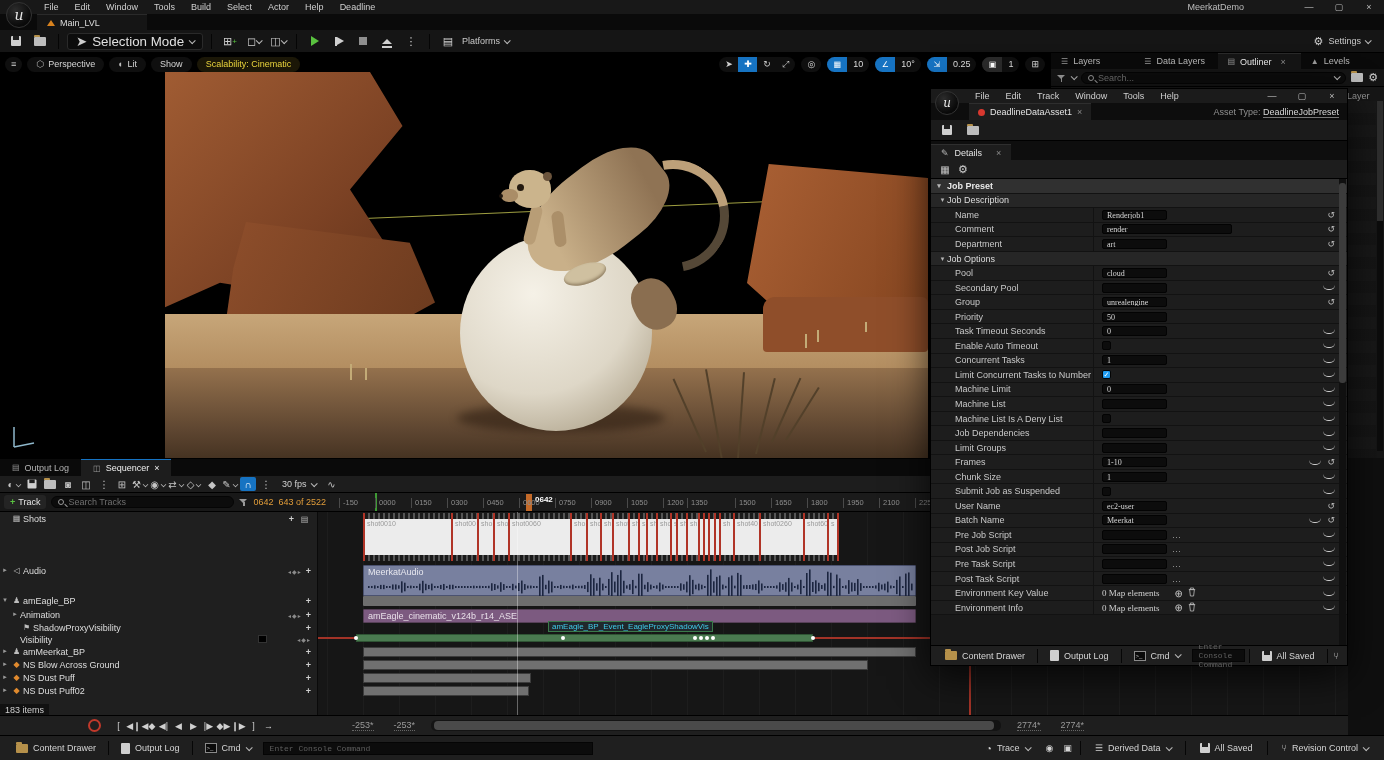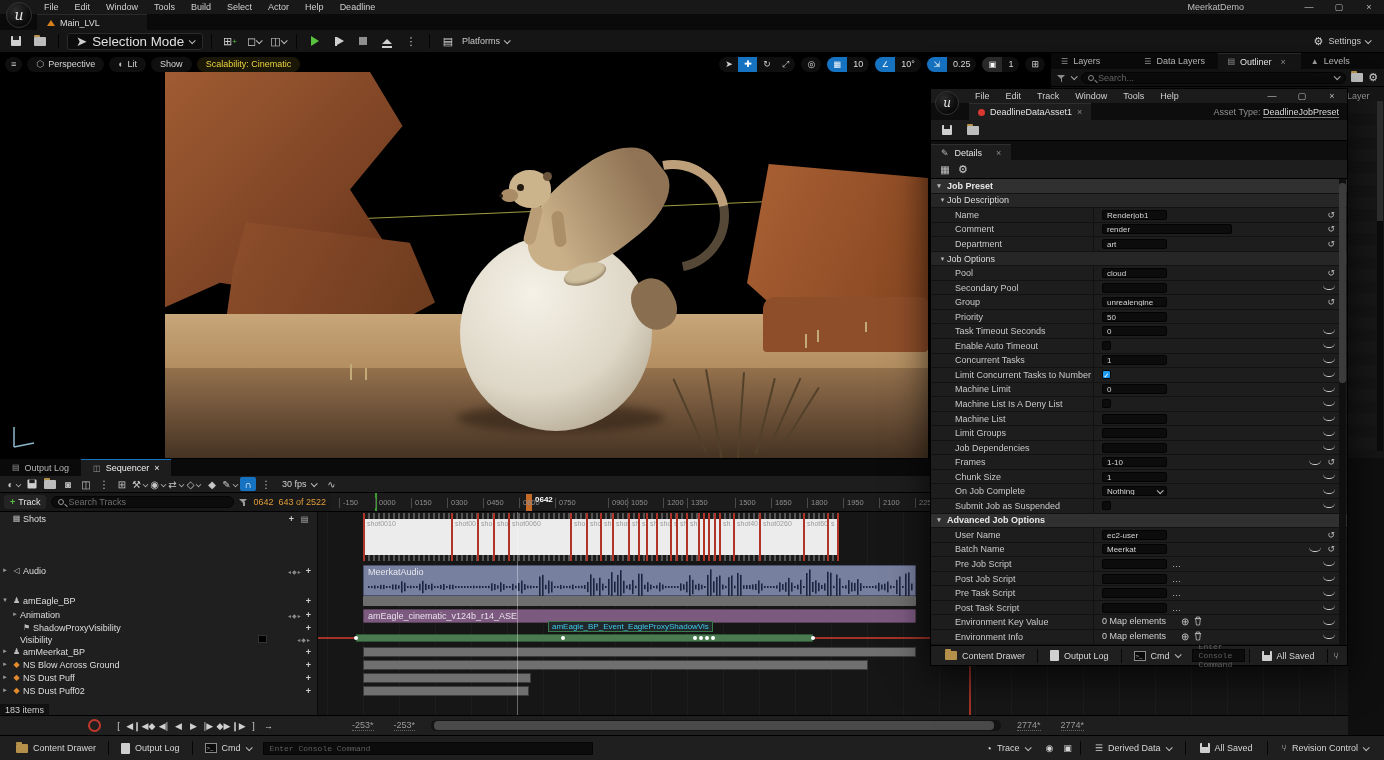--- a/index.html
+++ b/index.html
@@ -169,21 +169,21 @@
   #dl-detailstab .dtab { height:16px; background:#1d1d1d; border-top:1px solid #2e2e2e; display:flex; align-items:center; gap:6px; padding:0 10px; color:#e2e2e2; }
   .pen-ico { color:#bdbdbd; font-size:9px; }
   #dl-search { height:19px; background:#1d1d1d; display:flex; align-items:center; gap:5px; padding:0 6px; border-bottom:1px solid #000; }
   #dl-rows { position:relative; height:466px; overflow:hidden; background:#191919; }
   .dl-row { height:14.56px; display:flex; align-items:center; border-bottom:1px solid #121212; background:#1d1d1d; position:relative; }
   .dl-cat { background:#303030; font-weight:bold; color:#e8e8e8; }
   .dl-subcat { background:#262626; color:#dddddd; }
   .dl-row .tri { width:16px; text-align:center; color:#b5b5b5; font-size:7px; }
   .dl-subcat .tri { padding-left:7px; }
   .dl-label { width:163px; padding-left:24px; color:#c9c9c9; overflow:hidden; white-space:nowrap; border-right:1px solid #121212; align-self:stretch; display:flex; align-items:center; }
-  .dl-val { flex:1; display:flex; align-items:flex-start; gap:5px; padding-left:8px; }
+  .dl-val { flex:1; display:flex; align-items:center; gap:5px; padding-left:8px;font-family:Liberation Serif, serif; }
   .dl-input { width:65px; height:10px; background:#0c0c0c; border:1px solid #030303; border-radius:2px; color:#d5d5d5; font-size:8px; padding:0 4px; line-height:9px; overflow:hidden; white-space:nowrap; }
   .dl-input.wide { width:130px; }
   .dl-input.sel { display:flex; justify-content:space-between; align-items:center; }
   .dl-cb { width:9px; height:9px; background:#0c0c0c; border:1px solid #030303; border-radius:2px; font-size:7px; color:#fff; text-align:center; line-height:9px; }
   .dl-cb.on { background:#1e9bf0; }
   .dl-dots { color:#bdbdbd; letter-spacing:1px; }
   .dl-maptext { color:#cfcfcf; }
   .dl-plus { color:#c5c5c5; font-size:10px; margin-left:10px; }
   .dl-tail { width:46px; display:flex; align-items:center; justify-content:flex-end; gap:6px; padding-right:12px; }
   .smile { width:12px; height:5px; border-bottom:1.6px solid #c9c9c9; border-radius:0 0 9px 9px; }
@@ -462,21 +462,21 @@
         <span id="ruler-start"></span>
         <span id="playhead-marker" style="left:196px;"></span>
         <span id="playhead-label" style="left:205px;">0642</span>
       <span class="tick" style="left: 9px;">-150</span>
           <span class="tick" style="left: 45px;">0000</span>
           <span class="tick" style="left: 81px;">0150</span>
           <span class="tick" style="left: 117px;">0300</span>
           <span class="tick" style="left: 153px;">0450</span>
           <span class="tick" style="left: 189px;">0600</span>
           <span class="tick" style="left: 225px;">0750</span>
-          <span class="tick" style="left: 278px;">0900</span>
+          <span class="tick" style="left: 261px;">0900</span>
           <span class="tick" style="left: 297px;">1050</span>
           <span class="tick" style="left: 333px;">1200</span>
           <span class="tick" style="left: 357px;">1350</span>
           <span class="tick" style="left: 405px;">1500</span>
           <span class="tick" style="left: 441px;">1650</span>
           <span class="tick" style="left: 477px;">1800</span>
           <span class="tick" style="left: 513px;">1950</span>
           <span class="tick" style="left: 549px;">2100</span>
           <span class="tick" style="left: 585px;">2250</span>
         </div>
@@ -1048,95 +1048,82 @@
         <div class="dl-row">
           <div class="dl-label">Machine Limit</div>
           <div class="dl-val">
             <div class="dl-input">0</div>
           </div>
           <div class="dl-tail">
             <span class="smile"></span>
           </div>
         </div>
         <div class="dl-row">
+          <div class="dl-label">Machine List</div>
+          <div class="dl-val">
+            <div class="dl-input"></div>
+          </div>
+          <div class="dl-tail">
+            <span class="smile"></span>
+          </div>
+        </div>
+        <div class="dl-row">
           <div class="dl-label">Machine List Is A Deny List</div>
           <div class="dl-val">
             <div class="dl-cb"></div>
           </div>
           <div class="dl-tail">
             <span class="smile"></span>
           </div>
         </div>
         <div class="dl-row">
-          <div class="dl-label">Machine List</div>
+          <div class="dl-label">Job Dependencies</div>
           <div class="dl-val">
             <div class="dl-input"></div>
           </div>
           <div class="dl-tail">
             <span class="smile"></span>
           </div>
         </div>
         <div class="dl-row">
           <div class="dl-label">Limit Groups</div>
           <div class="dl-val">
             <div class="dl-input"></div>
           </div>
           <div class="dl-tail">
             <span class="smile"></span>
           </div>
         </div>
         <div class="dl-row">
-          <div class="dl-label">Job Dependencies</div>
-          <div class="dl-val">
-            <div class="dl-input"></div>
-          </div>
-          <div class="dl-tail">
-            <span class="smile"></span>
-          </div>
-        </div>
-        <div class="dl-row">
           <div class="dl-label">Frames</div>
           <div class="dl-val">
             <div class="dl-input">1-10</div>
           </div>
           <div class="dl-tail">
             <span class="smile"></span>
             <span class="reset">↺</span>
           </div>
         </div>
         <div class="dl-row">
           <div class="dl-label">Chunk Size</div>
           <div class="dl-val">
             <div class="dl-input">1</div>
           </div>
           <div class="dl-tail">
             <span class="smile"></span>
           </div>
         </div>
         <div class="dl-row">
-          <div class="dl-label">On Job Complete</div>
-          <div class="dl-val">
-            <div class="dl-input sel">Nothing<span class="chev"></span></div>
-          </div>
-          <div class="dl-tail">
-            <span class="smile"></span>
-          </div>
-        </div>
-        <div class="dl-row">
           <div class="dl-label">Submit Job as Suspended</div>
           <div class="dl-val">
             <div class="dl-cb"></div>
           </div>
           <div class="dl-tail">
             <span class="smile"></span>
           </div>
-        </div>
-        <div class="dl-row dl-cat">
-          <span class="tri">▾</span>
-          <span>Advanced Job Options</span>
         </div>
         <div class="dl-row">
           <div class="dl-label">User Name</div>
           <div class="dl-val">
             <div class="dl-input">ec2-user</div>
           </div>
           <div class="dl-tail">
             <span class="reset">↺</span>
           </div>
         </div>

